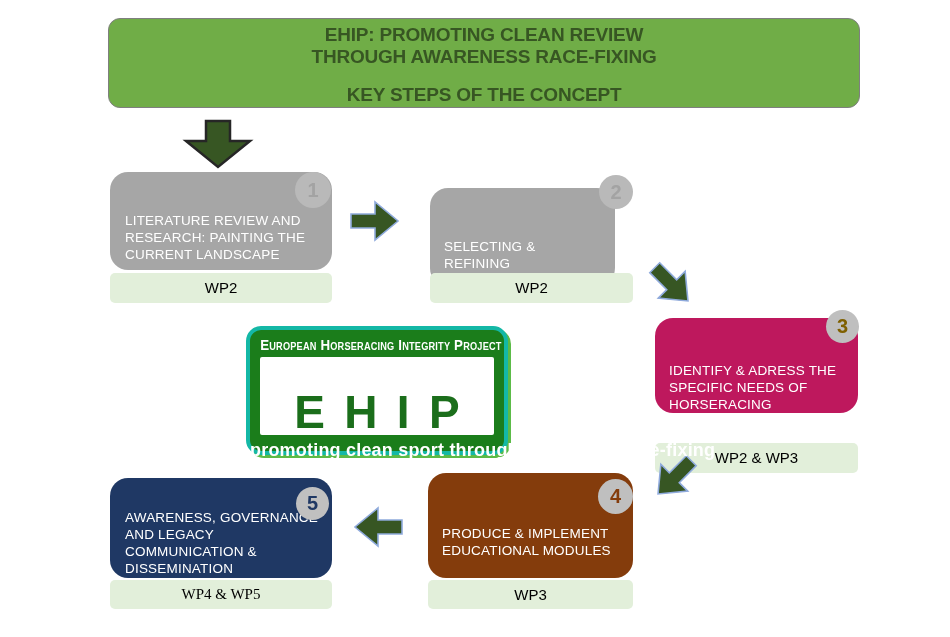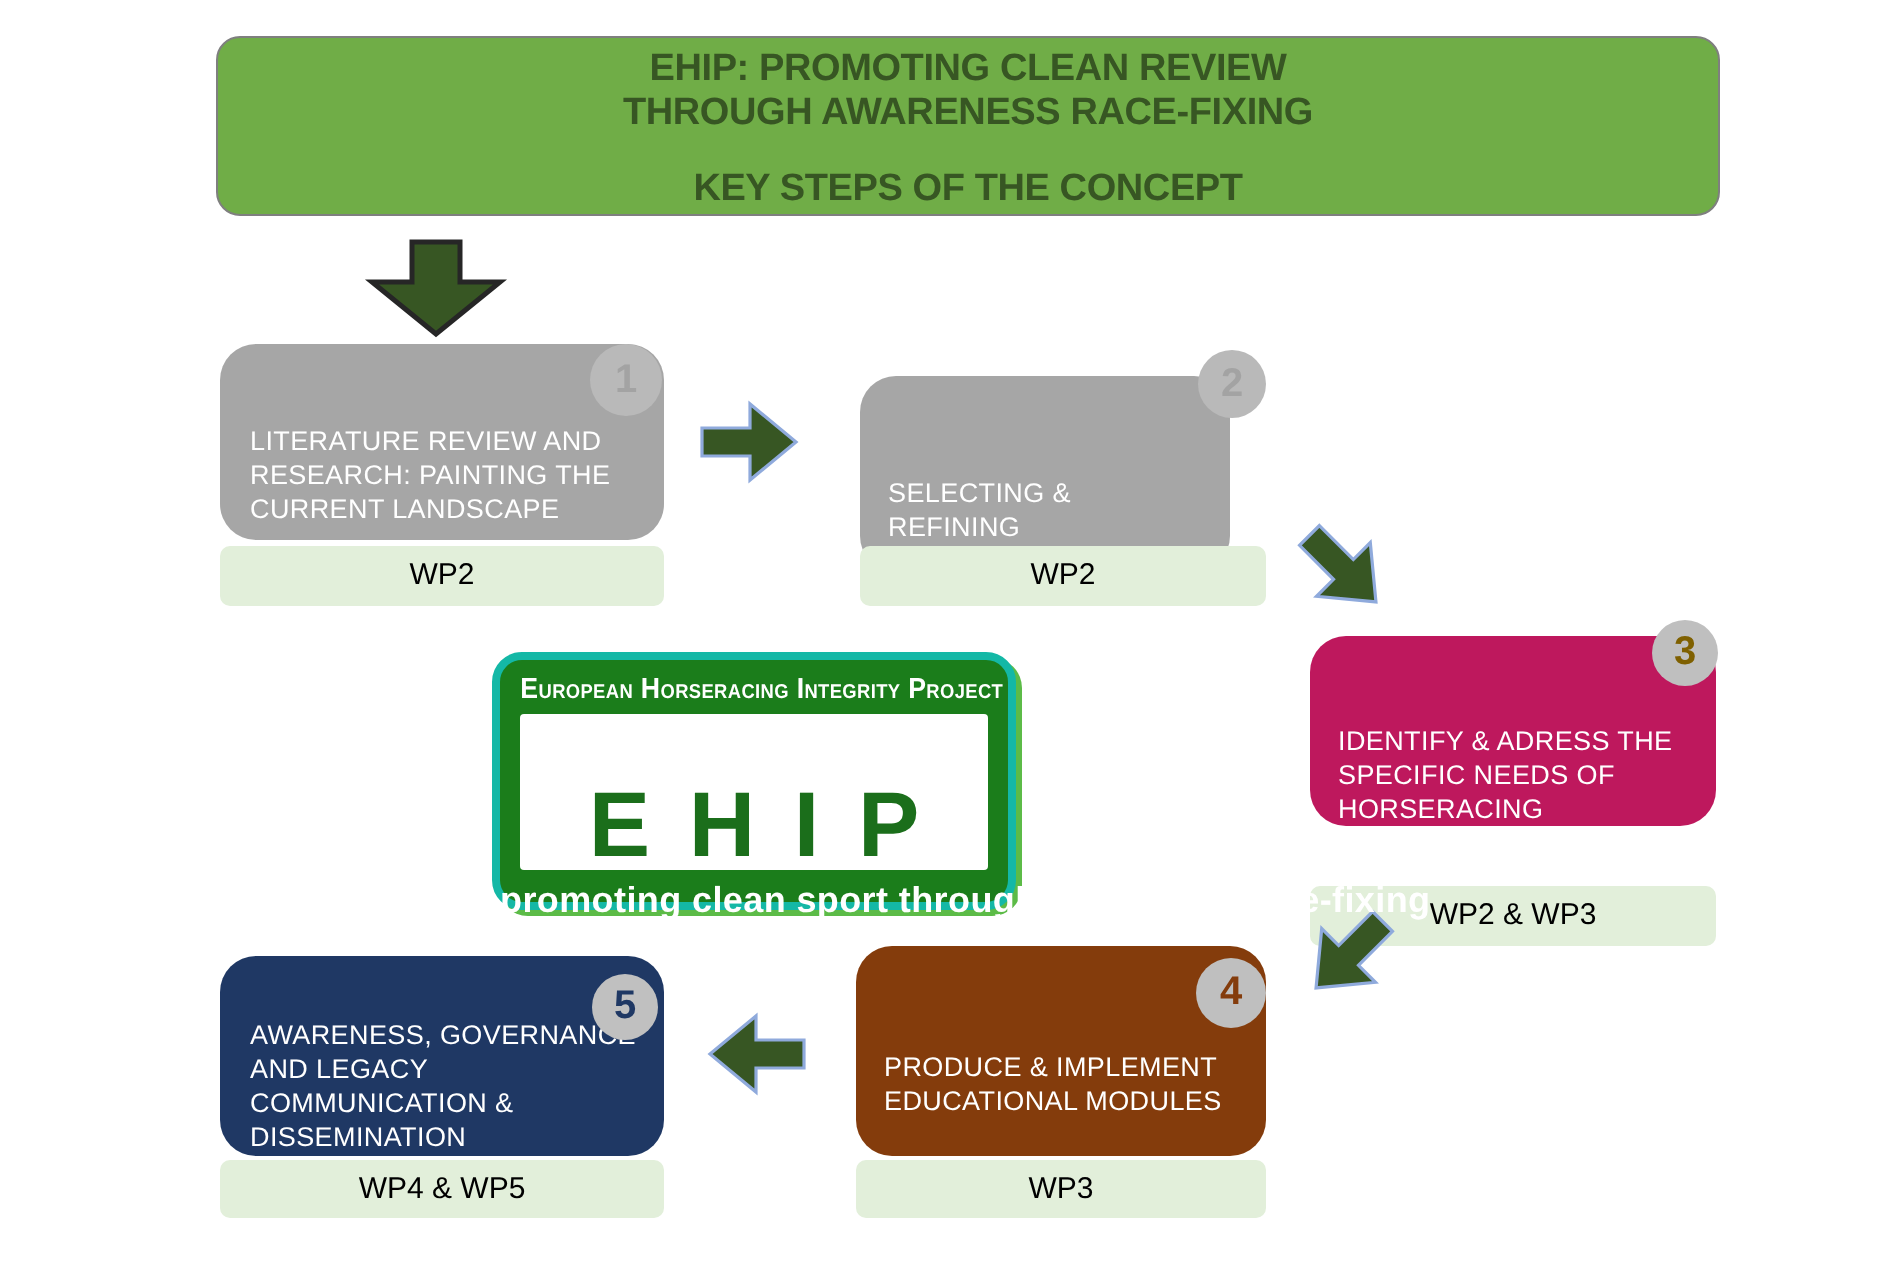--- a/index.html
+++ b/index.html
@@ -46,21 +46,21 @@
 
   
   .wp-bar{
     position:absolute;background:#E2EFDA;border-radius:5px;
     color:#000000;font-size:15px;text-align:center;
   }
   .wp1{left:110px;top:273px;width:222px;height:30px;line-height:30px;}
   .wp2{left:430px;top:273px;width:203px;height:30px;line-height:30px;}
   .wp3{left:655px;top:417px;width:203px;height:30px;line-height:30px;margin-top:26px;}
   .wp4{left:428px;top:580px;width:205px;height:29px;line-height:29px;}
-  .wp5{left:110px;top:580px;width:222px;height:29px;line-height:29px;}
+  .wp5{left:110px;top:580px;width:222px;height:29px;line-height:29px;font-family:Liberation Serif, serif;}
 
   
   .logo{
     position:absolute;left:246px;top:326px;width:262px;height:129px;
     background:#1B7D1B;border:4px solid #14b8a6;border-radius:15px;
     box-sizing:border-box;box-shadow:3px 3px 0 0 #5CBB47;
     text-align:center;color:#ffffff;
   }
   .logo-header{
     margin-top:7px;font-weight:bold;font-size:14.5px;

